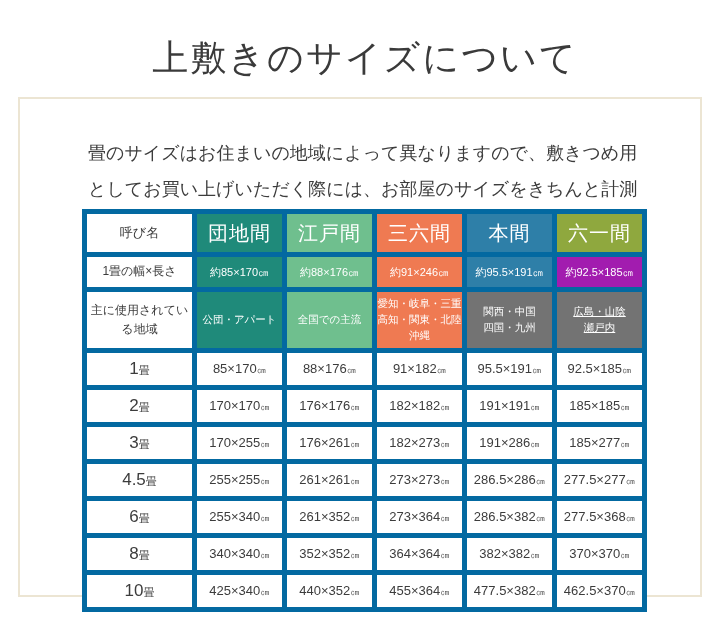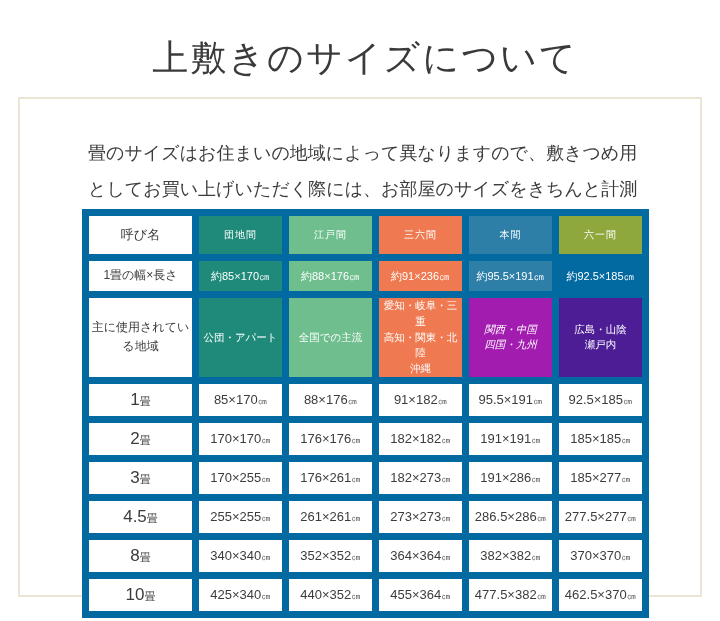--- a/index.html
+++ b/index.html
@@ -52,34 +52,34 @@
   }
   table.sizes {
     position: absolute;
     left: 62px;
     top: 110px;
     width: 560px;
     border-collapse: collapse;
     table-layout: fixed;
   }
   table.sizes td, table.sizes th {
-    border: 7px solid #0369a1;
+    border: 5px solid #0369a1;
     text-align: center;
     vertical-align: middle;
     font-weight: normal;
     padding: 0;
   }
   
   col.c0 { width: 110px; }
   col.cx { width: 90px; }
 
   .hdr {
     height: 38px;
     color: #ffffff;
-    font-size: 10px;
+    font-size: 20px;
     letter-spacing: 1px;
   }
   .hdr.first {
     color: #3c3c3c;
     background: #ffffff;
     font-size: 13px;
     letter-spacing: 0;
   }
   .row-label {
     font-size: 12px;
@@ -152,31 +152,31 @@
           <th class="hdr" style="background: rgb(31, 138, 122);">団地間</th>
           <th class="hdr" style="background: rgb(111, 191, 142);">江戸間</th>
           <th class="hdr" style="background: rgb(239, 122, 82);">三六間</th>
           <th class="hdr" style="background: rgb(46, 127, 168);">本間</th>
           <th class="hdr" style="background: rgb(143, 168, 62); text-align: center;">六一間</th>
         </tr>
         <tr>
           <td class="row-label">1畳の幅×長さ</td>
           <td class="sub" style="background: rgb(31, 138, 122);">約85×170㎝</td>
           <td class="sub" style="background: rgb(111, 191, 142); text-align: center;">約88×176㎝</td>
-          <td class="sub" style="background: rgb(239, 122, 82);">約91×236㎝</td>
+          <td class="sub" style="background: rgb(239, 122, 82);">約91×246㎝</td>
           <td class="sub" style="background: rgb(46, 127, 168);">約95.5×191㎝</td>
-          <td class="sub" style="background: #0369a1;">約92.5×185㎝</td>
+          <td class="sub" style="background: #a21caf;">約92.5×185㎝</td>
         </tr>
         <tr>
           <td class="row-label">主に使用されている地域</td>
           <td class="area" style="background: rgb(31, 138, 122);">公団・アパート</td>
           <td class="area" style="background: rgb(111, 191, 142);">全国での主流</td>
           <td class="area" style="background: rgb(239, 122, 82);">愛知・岐阜・三重<br>高知・関東・北陸<br>沖縄</td>
-          <td class="area" style="background: #a21caf; font-style: italic;">関西・中国<br>四国・九州</td>
-          <td class="area" style="background: #4c1d95;">広島・山陰<br>瀬戸内</td>
+          <td class="area" style="background: #737373;">関西・中国<br>四国・九州</td>
+          <td class="area" style="background: #737373; text-decoration: underline;">広島・山陰<br>瀬戸内</td>
         </tr>
       </tbody>
       <tbody id="data-rows">
           <tr>
             <td class="jo-label">1<span class="small">畳</span></td>
             <td class="datacell">85×170<span class="unit">㎝</span></td>
             <td class="datacell">88×176<span class="unit">㎝</span></td>
             <td class="datacell">91×182<span class="unit">㎝</span></td>
             <td class="datacell">95.5×191<span class="unit">㎝</span></td>
             <td class="datacell">92.5×185<span class="unit">㎝</span></td>
@@ -199,20 +199,28 @@
           </tr>
           <tr>
             <td class="jo-label">4.5<span class="small">畳</span></td>
             <td class="datacell">255×255<span class="unit">㎝</span></td>
             <td class="datacell">261×261<span class="unit">㎝</span></td>
             <td class="datacell">273×273<span class="unit">㎝</span></td>
             <td class="datacell">286.5×286<span class="unit">㎝</span></td>
             <td class="datacell">277.5×277<span class="unit">㎝</span></td>
           </tr>
           <tr>
+            <td class="jo-label">6<span class="small">畳</span></td>
+            <td class="datacell">255×340<span class="unit">㎝</span></td>
+            <td class="datacell">261×352<span class="unit">㎝</span></td>
+            <td class="datacell">273×364<span class="unit">㎝</span></td>
+            <td class="datacell">286.5×382<span class="unit">㎝</span></td>
+            <td class="datacell">277.5×368<span class="unit">㎝</span></td>
+          </tr>
+          <tr>
             <td class="jo-label">8<span class="small">畳</span></td>
             <td class="datacell">340×340<span class="unit">㎝</span></td>
             <td class="datacell">352×352<span class="unit">㎝</span></td>
             <td class="datacell">364×364<span class="unit">㎝</span></td>
             <td class="datacell">382×382<span class="unit">㎝</span></td>
             <td class="datacell">370×370<span class="unit">㎝</span></td>
           </tr>
           <tr>
             <td class="jo-label">10<span class="small">畳</span></td>
             <td class="datacell">425×340<span class="unit">㎝</span></td>

